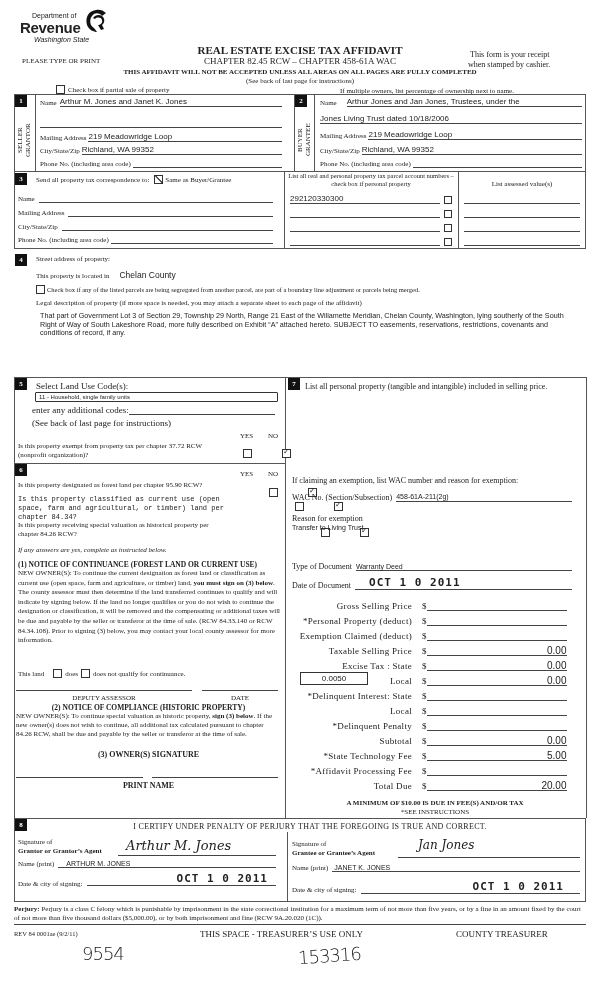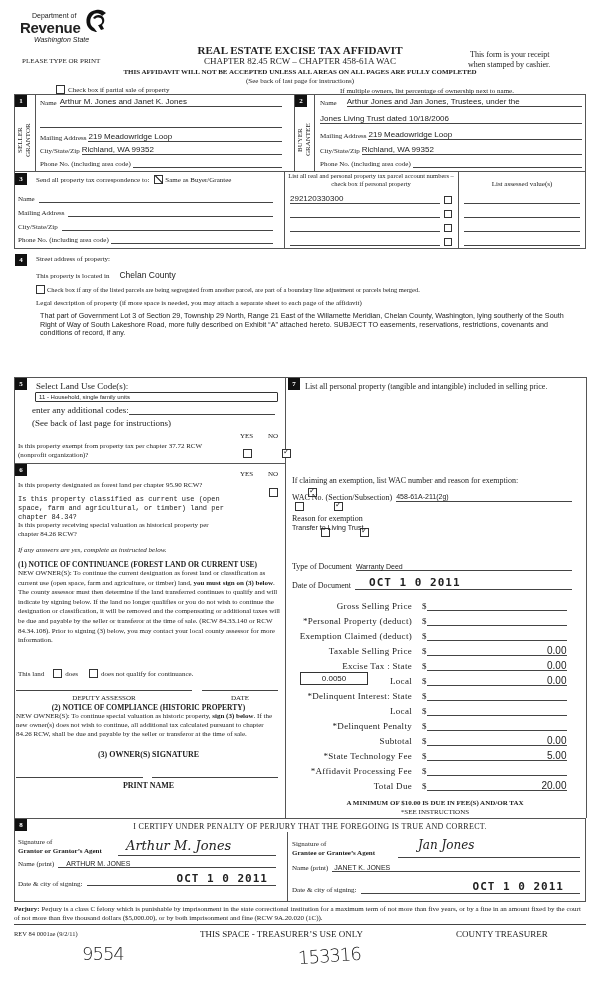--- a/index.html
+++ b/index.html
@@ -213,21 +213,21 @@
 
 <div class="abs" style="left:18px;top:560px;width:265px;">
   <div class="t7" style="font-weight:bold;font-size:7.5px;">(1) NOTICE OF CONTINUANCE  (FOREST LAND OR CURRENT USE)</div>
   <div class="t7" style="line-height:9.6px;">
     <span>NEW OWNER(S): To continue the current designation as forest land or classification as current use (open space, farm and agriculture, or timber) land, </span><b>you must sign on (3) below</b><span>. The county assessor must then determine if the land transferred continues to qualify and will indicate by signing below. If the land no longer qualifies or you do not wish to continue the designation or classification, it will be removed and the compensating or additional taxes will be due and payable by the seller or transferor at the time of sale. (RCW 84.33.140 or RCW 84.34.108). Prior to signing (3) below, you may contact your local county assessor for more information.</span>
   </div>
 </div>
 <div class="abs t7" style="left:18px;top:669px;display:flex;align-items:center;gap:3px;">
   <span style="margin-right:6px;">This land</span>
   <span class="cb"></span>
-  <span style="margin-right:8px;">does</span>
+  <span style="margin-right:0;">does</span>
   <span class="cb"></span>
   <span>does not qualify for continuance.</span>
 </div>
 <div class="abs line" style="left:16px;top:690px;width:176px;"></div>
 <div class="abs line" style="left:202px;top:690px;width:76px;"></div>
 <div class="abs t7" style="left:16px;top:694px;width:176px;text-align:center;">DEPUTY ASSESSOR</div>
 <div class="abs t7" style="left:202px;top:694px;width:76px;text-align:center;">DATE</div>
 
 <div class="abs" style="left:16px;top:703px;width:265px;">
   <div style="font-weight:bold;font-size:7.5px;text-align:center;">(2) NOTICE OF COMPLIANCE (HISTORIC PROPERTY)</div>

